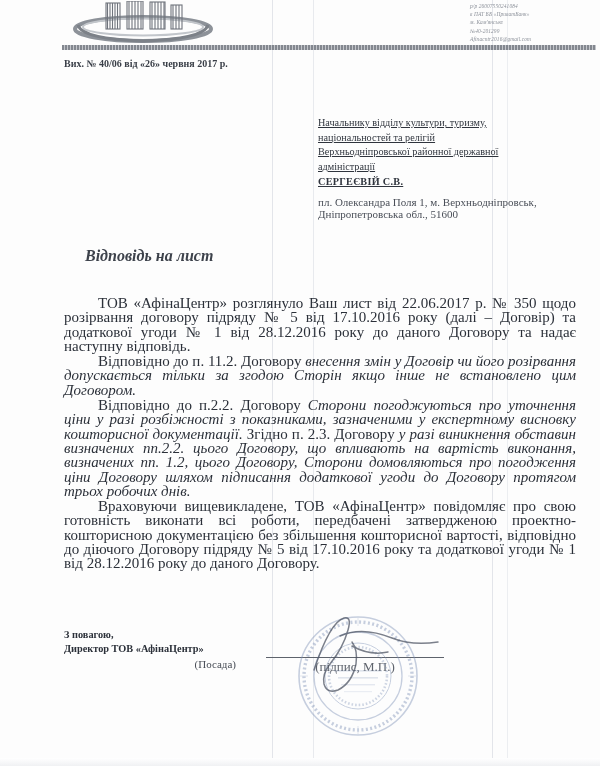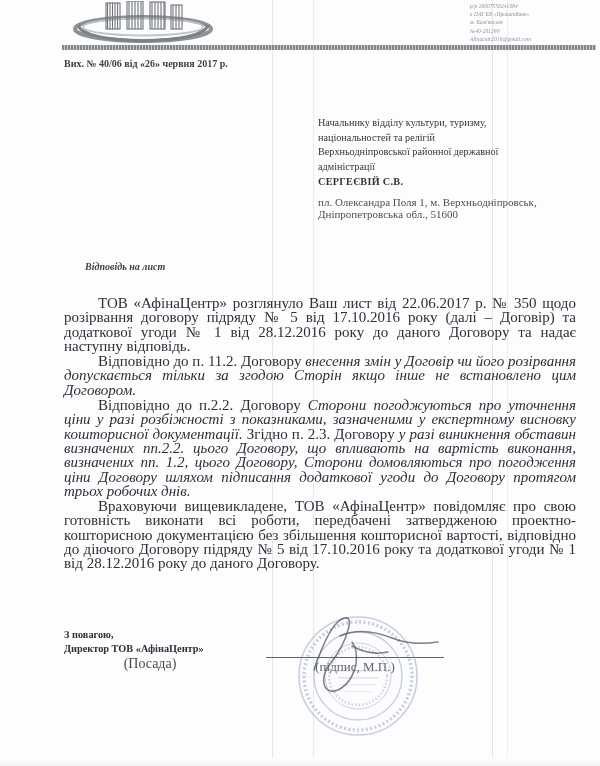--- a/index.html
+++ b/index.html
@@ -99,20 +99,21 @@
 
   
   #addressee {
     position: absolute;
     left: 318px;
     top: 116px;
     width: 262px;
     font-size: 10.2px;
     line-height: 14.5px;
     color: #2f343d;
+    text-decoration: underline;
   }
   #addressee .name {
     font-weight: bold;
     letter-spacing: 0.3px;
     display: block;
     margin-top: 1px;
   }
   #addressee-address {
     position: absolute;
     left: 318px;
@@ -120,24 +121,24 @@
     width: 258px;
     font-size: 11px;
     line-height: 11.5px;
     color: #4a4f58;
   }
 
   
   #subject {
     position: absolute;
     left: 85px;
-    top: 261px;
+    top: 247px;
     font-style: italic;
     font-weight: bold;
-    font-size: 10px;
+    font-size: 16px;
     color: #3d424b;
   }
 
   
   #body {
     position: absolute;
     left: 64px;
     top: 296px;
     width: 512px;
     font-size: 15px;
@@ -167,22 +168,22 @@
     top: 0;
     font-size: 10.3px;
     line-height: 14px;
     font-weight: bold;
     color: #2b3039;
     white-space: nowrap;
   }
   #sign-left .pos-caption {
     display: block;
     font-weight: normal;
-    font-size: 14px;
-    text-align: center;
+    font-size: 11px;
+    text-align: right;
     width: 172px;
     color: #474c55;
     margin-top: 1px;
   }
   #sign-mid {
     position: absolute;
     left: 202px;
     top: 28px;
     width: 178px;
   }

